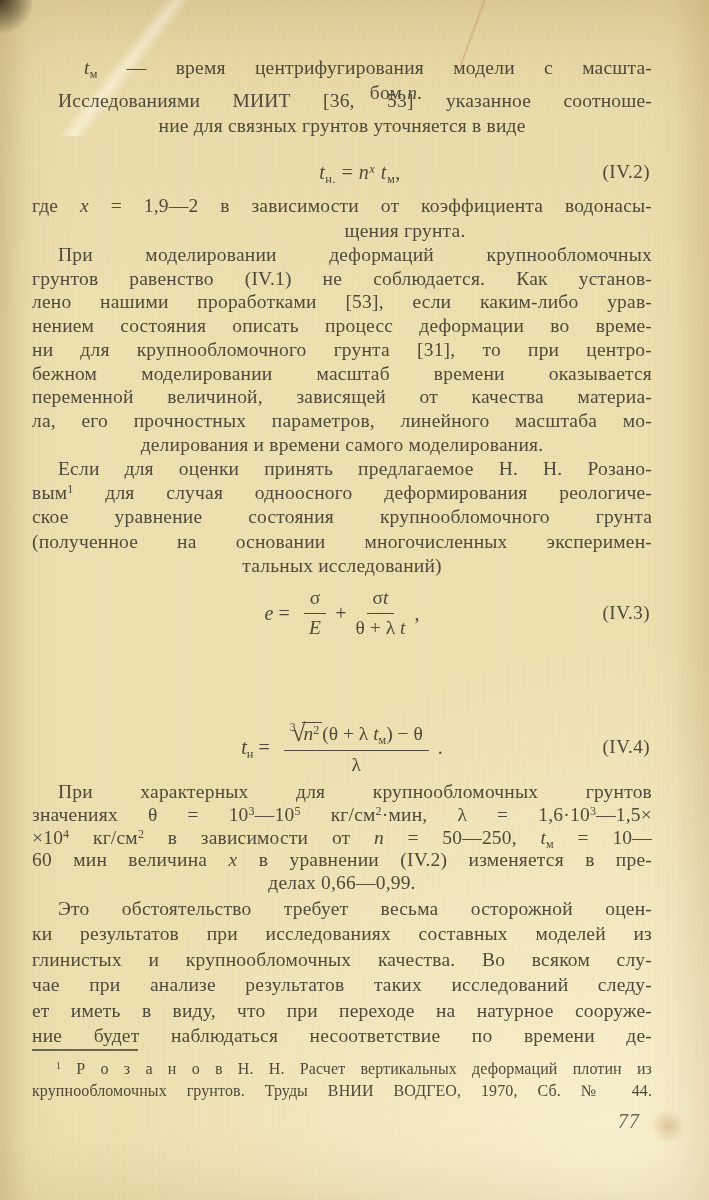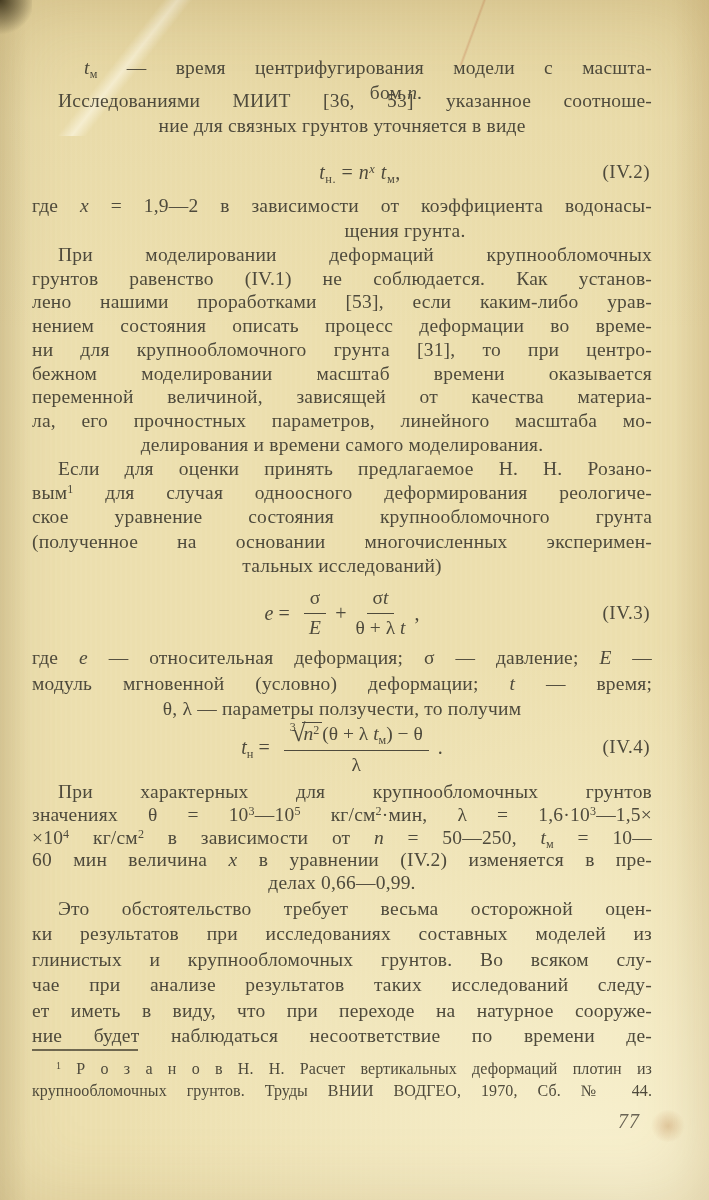--- a/index.html
+++ b/index.html
@@ -112,25 +112,20 @@
     </span>
     <span class="op">+</span>
     <span class="frac">
       <span class="fnum">σ <i>t</i></span>
       <span class="fden">θ + λ <i>t</i></span>
     </span>
     <span class="eq-tail">,</span>
     <span class="lbl">(IV.3)</span>
   </div>
 
-  <section class="blk" style="top:645px;--lh:25.5px">
-    <div class="ln just">где <i>e</i> — относительная деформация; σ — давление; <i>E</i> —</div>
-    <div class="ln just">модуль мгновенной (условно) деформации; <i>t</i> — время;</div>
-    <div class="ln">θ, λ — параметры ползучести, то получим</div>
-  </section>
 
   <div class="eq" style="top:714px;height:66px">
     <span class="eq-lhs"><i>t</i><sub>н</sub> =</span>
     <span class="frac">
       <span class="fnum">
         <span class="ridx">3</span>
           <span class="rsign">√</span>
           <span class="ovl"><i>n</i><sup>2</sup></span>
           <span class="numrest">(θ + λ <i>t</i><sub>м</sub>) − θ</span>
       </span>
@@ -144,21 +139,21 @@
     <div class="ln just ind">При характерных для крупнообломочных грунтов</div>
     <div class="ln just">значениях θ = 10<sup>3</sup>—10<sup>5</sup> кг/см<sup>2</sup>·мин, λ = 1,6·10<sup>3</sup>—1,5×</div>
     <div class="ln just">×10<sup>4</sup> кг/см<sup>2</sup> в зависимости от <i>n</i> = 50—250, <i>t</i><sub>м</sub> = 10—</div>
     <div class="ln just">60 мин величина <i>x</i> в уравнении (IV.2) изменяется в пре-</div>
     <div class="ln">делах 0,66—0,99.</div>
   </section>
 
   <section class="blk" style="top:896px;--lh:25.4px">
     <div class="ln just ind">Это обстоятельство требует весьма осторожной оцен-</div>
     <div class="ln just">ки результатов при исследованиях составных моделей из</div>
-    <div class="ln just">глинистых и крупнообломочных грунтов. Во всяком слу-</div>
+    <div class="ln just">глинистых и крупнообломочных качества. Во всяком слу-</div>
     <div class="ln just">чае при анализе результатов таких исследований следу-</div>
     <div class="ln just">ет иметь в виду, что при переходе на натурное сооруже-</div>
     <div class="ln just">ние будет наблюдаться несоответствие по времени де-</div>
   </section>
 
   <div class="fnrule"></div>
 
   <section class="blk fn" style="top:1058px;--lh:22px">
     <div class="ln just ind-fn"><sup>1</sup> Р о з а н о в  Н. Н. Расчет вертикальных деформаций плотин из</div>
     <div class="ln just">крупнообломочных грунтов. Труды ВНИИ ВОДГЕО, 1970, Сб. № 44.</div>

